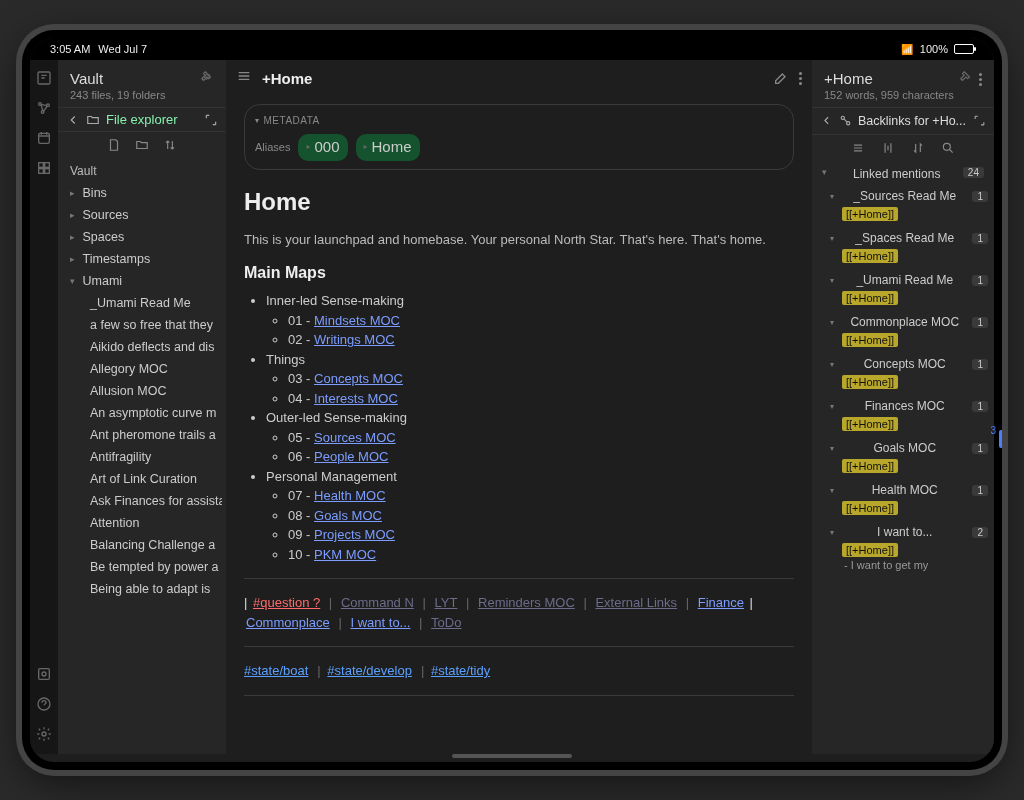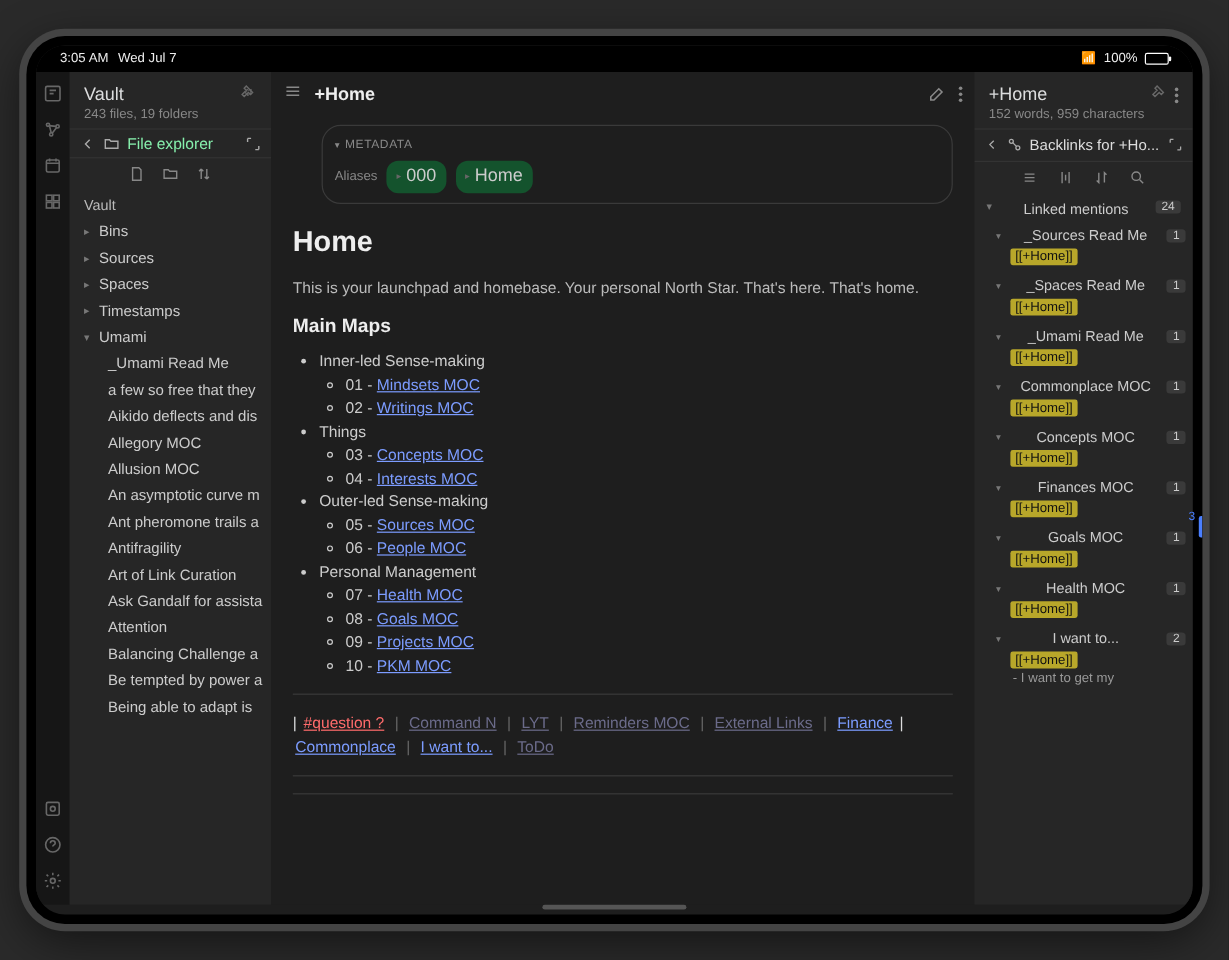--- a/index.html
+++ b/index.html
@@ -144,21 +144,20 @@
   font-size: 13px;
   line-height: 1.5;
 }
 .metadata-box {
   border: 1px solid #3a3a3a;
   border-radius: 16px;
   padding: 8px 10px;
   margin-bottom: 14px;
   font-size: 11px;
   color: #888;
-  margin-left: 24px;
 }
 .metadata-label { font-size: 10px; letter-spacing: .5px; display: flex; align-items: center; gap: 4px; }
 .metadata-label::before { content: "\25BE"; font-size: 8px; }
 .metadata-row { display: flex; align-items: center; gap: 8px; margin-top: 6px; }
 .pill { background: #14532d; border-radius: 10px; padding: 2px 8px; font-size: 15px; color: #ccc; display: inline-flex; align-items: center; gap: 4px; }
 .pill::before { content: "\25B8"; font-size: 8px; color: #666; }
 
 h1 { font-size: 24px; font-weight: 700; margin: 10px 0; color: #eee; }
 h3 { font-size: 16px; font-weight: 700; margin: 12px 0 6px; color: #eee; }
 .intro { color: #bbb; margin-bottom: 8px; }
@@ -323,21 +322,21 @@
           <div class="tree-item folder open">Umami</div>
           <div class="tree-item file">_Umami Read Me</div>
           <div class="tree-item file">a few so free that they</div>
           <div class="tree-item file">Aikido deflects and dis</div>
           <div class="tree-item file">Allegory MOC</div>
           <div class="tree-item file">Allusion MOC</div>
           <div class="tree-item file">An asymptotic curve m</div>
           <div class="tree-item file">Ant pheromone trails a</div>
           <div class="tree-item file">Antifragility</div>
           <div class="tree-item file">Art of Link Curation</div>
-          <div class="tree-item file">Ask Gandalf for assista</div>
+          <div class="tree-item file">Ask Finances for assista</div>
           <div class="tree-item file">Attention</div>
           <div class="tree-item file">Balancing Challenge a</div>
           <div class="tree-item file">Be tempted by power a</div>
           <div class="tree-item file">Being able to adapt is</div>
         </div>
       </div>
 
       <div class="main-panel">
         <div class="main-header">
           <div class="hamburger"><svg viewBox="0 0 24 24">
@@ -400,20 +399,25 @@
             <span class="sep">|</span> <a class="wikilink muted">LYT</a>
             <span class="sep">|</span> <a class="wikilink muted">Reminders MOC</a>
             <span class="sep">|</span> <a class="wikilink muted">External Links</a>
             <span class="sep">|</span> <a class="wikilink">Finance</a> |
             <br>
             <a class="wikilink">Commonplace</a>
             <span class="sep">|</span> <a class="wikilink">I want to...</a>
             <span class="sep">|</span> <a class="wikilink muted">ToDo</a>
           </div>
           <hr>
+          <div>
+            <a class="tag-state">#state/boat</a><span class="sep">|</span>
+            <a class="tag-state">#state/develop</a><span class="sep">|</span>
+            <a class="tag-state">#state/tidy</a>
+          </div>
           <hr>
         </div>
       </div>
 
       <div class="right-panel">
         <div class="panel-header">
           <div>
             <div class="panel-title">+Home</div>
             <div class="panel-sub">152 words, 959 characters</div>
           </div>

